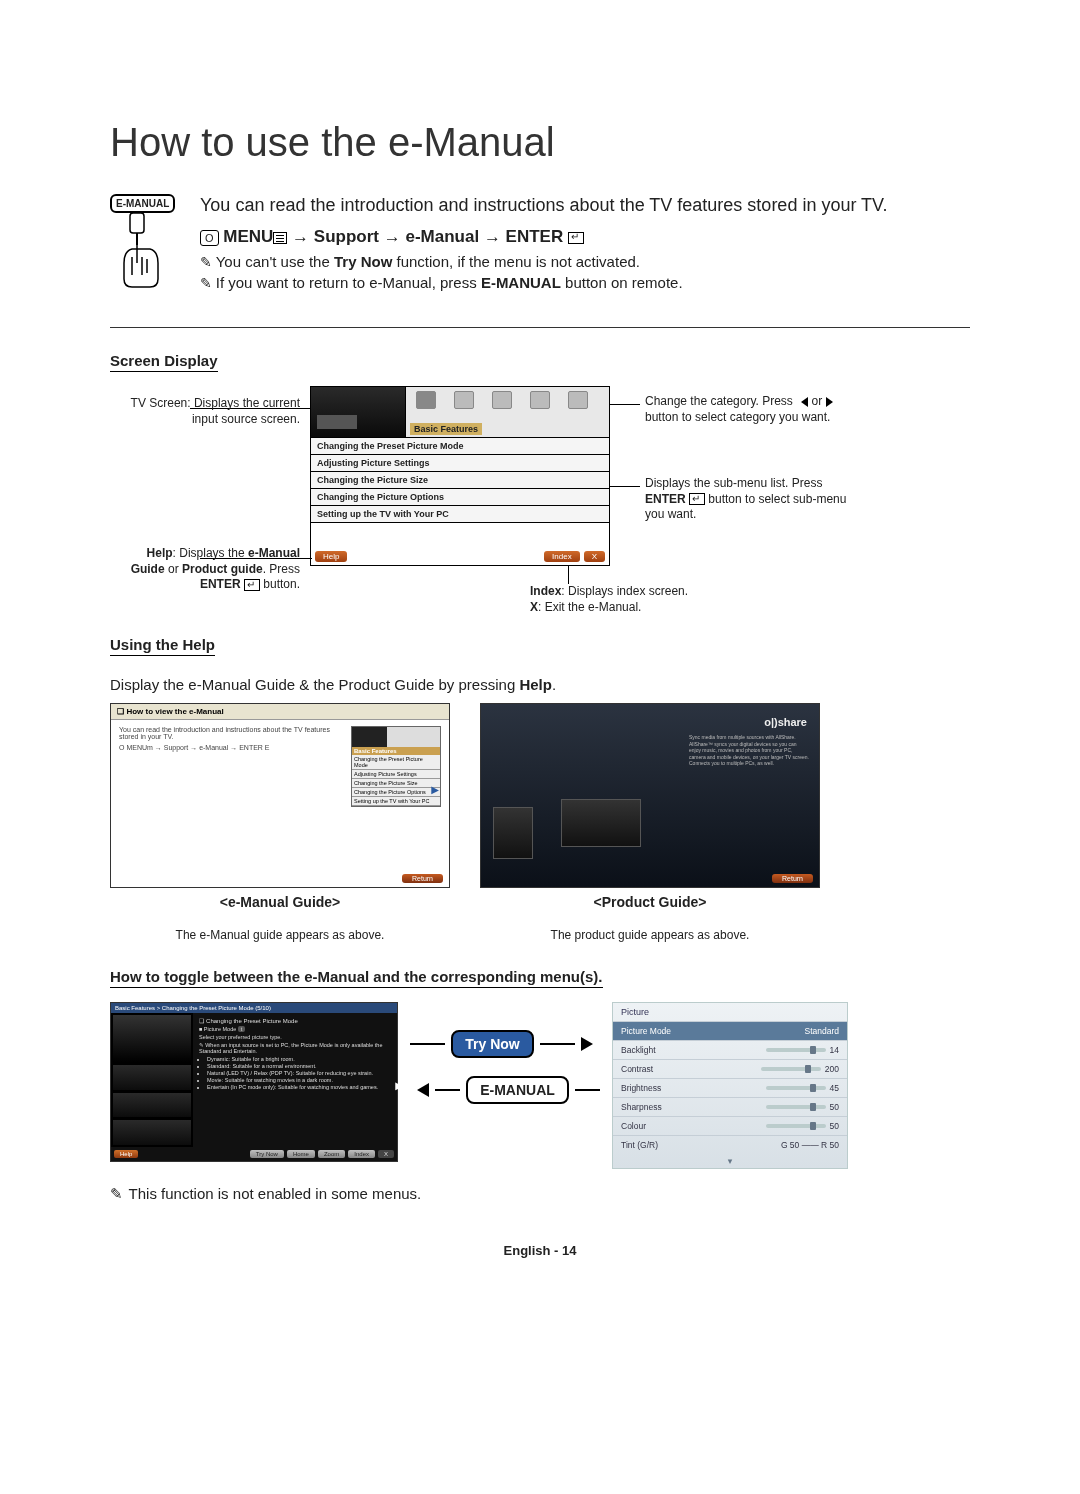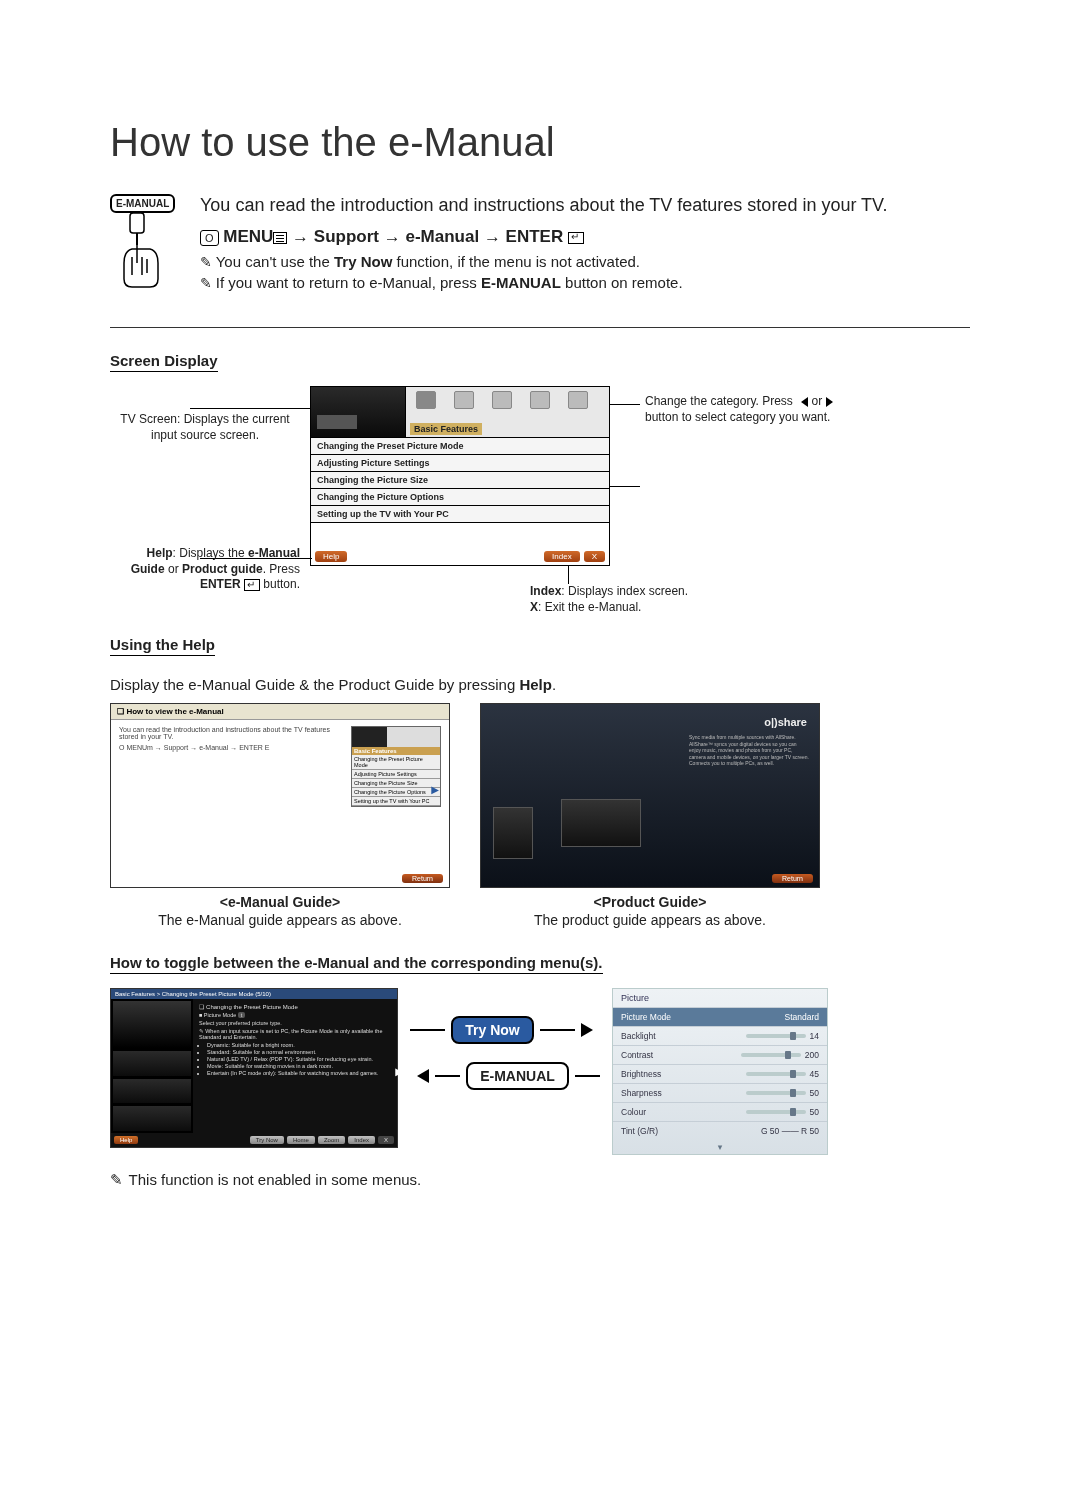--- a/index.html
+++ b/index.html
@@ -129,21 +129,21 @@
   .uh-allshare {
     position:absolute; right:12px; top:12px; color:#eee; font-size:11px; font-weight:bold;
   }
   .uh-blurb {
     position:absolute; right:10px; top:30px; width:120px; font-size:5px; color:#bbb; line-height:1.3;
   }
   .uh-dev1 { position:absolute; left:12px; bottom:28px; width:40px; height:52px; background:linear-gradient(#333,#111); border:1px solid #555; }
   .uh-dev2 { position:absolute; left:80px; bottom:40px; width:80px; height:48px; background:linear-gradient(#333,#111); border:1px solid #555; }
   .uh-caption { text-align:center; font-size:14px; margin-top:6px; }
   .uh-caption-title { font-weight:bold; }
-  .uh-caption-sub { font-size:14px; margin-top:2px; }
+  .uh-caption-sub { font-size:12px; margin-top:18px; }
 
   
   .tg-h { font-size:15px; font-weight:bold; border-bottom:1.5px solid #000; display:inline-block; padding-bottom:2px; margin:26px 0 14px; }
   .tg-row { display:flex; gap:12px; align-items:flex-start; }
   .tg-left {
     width:288px; height:160px; border:1px solid #333; background:#111; position:relative; color:#ccc;
   }
   .tg-crumb { background:#2a4a7a; font-size:6px; padding:2px 4px; color:#fff; }
   .tg-body { display:flex; height:calc(100% - 24px); }
   .tg-tvcol { width:82px; background:#000; display:flex; flex-direction:column; gap:3px; padding:2px; }
@@ -169,21 +169,21 @@
     border:2px solid #000; border-radius:8px; padding:4px 12px;
     font-size:14px; font-weight:bold; text-align:center; display:inline-block;
   }
   .pill.blue { background:#2a5aa0; color:#fff; border-color:#000; }
   .arrow-row { display:flex; align-items:center; gap:6px; justify-content:center; }
   .arrow-line { height:2px; background:#000; flex:1; }
   .arrow-head-r { width:0;height:0;border:7px solid transparent;border-left:12px solid #000; }
   .arrow-head-l { width:0;height:0;border:7px solid transparent;border-right:12px solid #000; }
 
   .tg-right {
-    width:216px; border:1px solid #bcc; background:linear-gradient(#eef2f5,#d8e0e6);
+    width:236px; border:1px solid #bcc; background:linear-gradient(#eef2f5,#d8e0e6);
     font-size:9px;
   }
   .tg-r-head { padding:4px 8px; font-size:9px; color:#335; }
   .tg-r-row {
     display:flex; justify-content:space-between; align-items:center;
     padding:4px 8px; border-top:1px solid #c5ced6; font-size:8.5px; color:#334;
   }
   .tg-r-row.sel { background:#5a7a9a; color:#fff; }
   .slider { width:60px; height:4px; background:#bcc; position:relative; border-radius:2px; }
   .slider::after { content:""; position:absolute; right:10px; top:-2px; width:6px; height:8px; background:#678; border-radius:1px; }
@@ -259,33 +259,36 @@
       <div class="sd-bottom">
         <span class="sd-help-btn">Help</span>
         <span class="sd-right-btns">
           <span class="sd-index-btn">Index</span>
           <span class="sd-x-btn">X</span>
         </span>
       </div>
     </div>
 
     <div class="lead" style="left:80px; top:22px; width:120px;"></div>
-    <div class="callout" style="left:0; top:26px; width:190px; text-align:center;">TV Screen: Displays the current input source screen.</div>
+    <div class="callout" style="left:0; top:10px; width:190px; text-align:right;">TV Screen: Displays the current input source screen.</div>
 
     <div class="lead" style="left:90px; top:172px; width:112px;"></div>
     <div class="callout" style="left:0; top:160px; width:190px; text-align:right;">
       <span class="b">Help</span><span>: Displays the </span><span class="b">e-Manual Guide</span><span> or </span><span class="b">Product guide</span><span>. Press </span><span class="b">ENTER</span> <span class="enter-icon"></span><span> button.</span>
     </div>
 
     <div class="lead" style="left:500px; top:18px; width:30px;"></div>
     <div class="callout" style="left:535px; top:8px; width:220px;">
       Change the category. Press <span class="tri tri-l"></span> or <span class="tri tri-r"></span> button to select category you want.
     </div>
 
     <div class="lead" style="left:500px; top:100px; width:30px;"></div>
+    <div class="callout" style="left:535px; top:90px; width:220px;">
+      <span>Displays the sub-menu list. Press </span><span class="b">ENTER</span> <span class="enter-icon"></span><span> button to select sub-menu you want.</span>
+    </div>
 
     <div class="lead" style="left:458px; top:180px; width:1px; height:18px; background:#000;"></div>
     <div class="callout" style="left:420px; top:198px; width:260px;">
       <span class="b">Index</span><span>: Displays index screen.</span><br>
       <span class="b">X</span><span>: Exit the e-Manual.</span>
     </div>
   </div>
 
   <div class="section-h">Using the Help</div>
   <div class="uh-intro">
@@ -438,14 +441,15 @@
         <span>G 50 —— R 50</span>
       </div>
       <div class="tg-r-chev">▾</div>
     </div>
   </div>
 
   <div class="final-note">
     <span class="pen">✎</span><span>This function is not enabled in some menus.</span>
   </div>
 
+  <div class="footer">English - 14</div>
 
 </div>
 
 </body></html>

